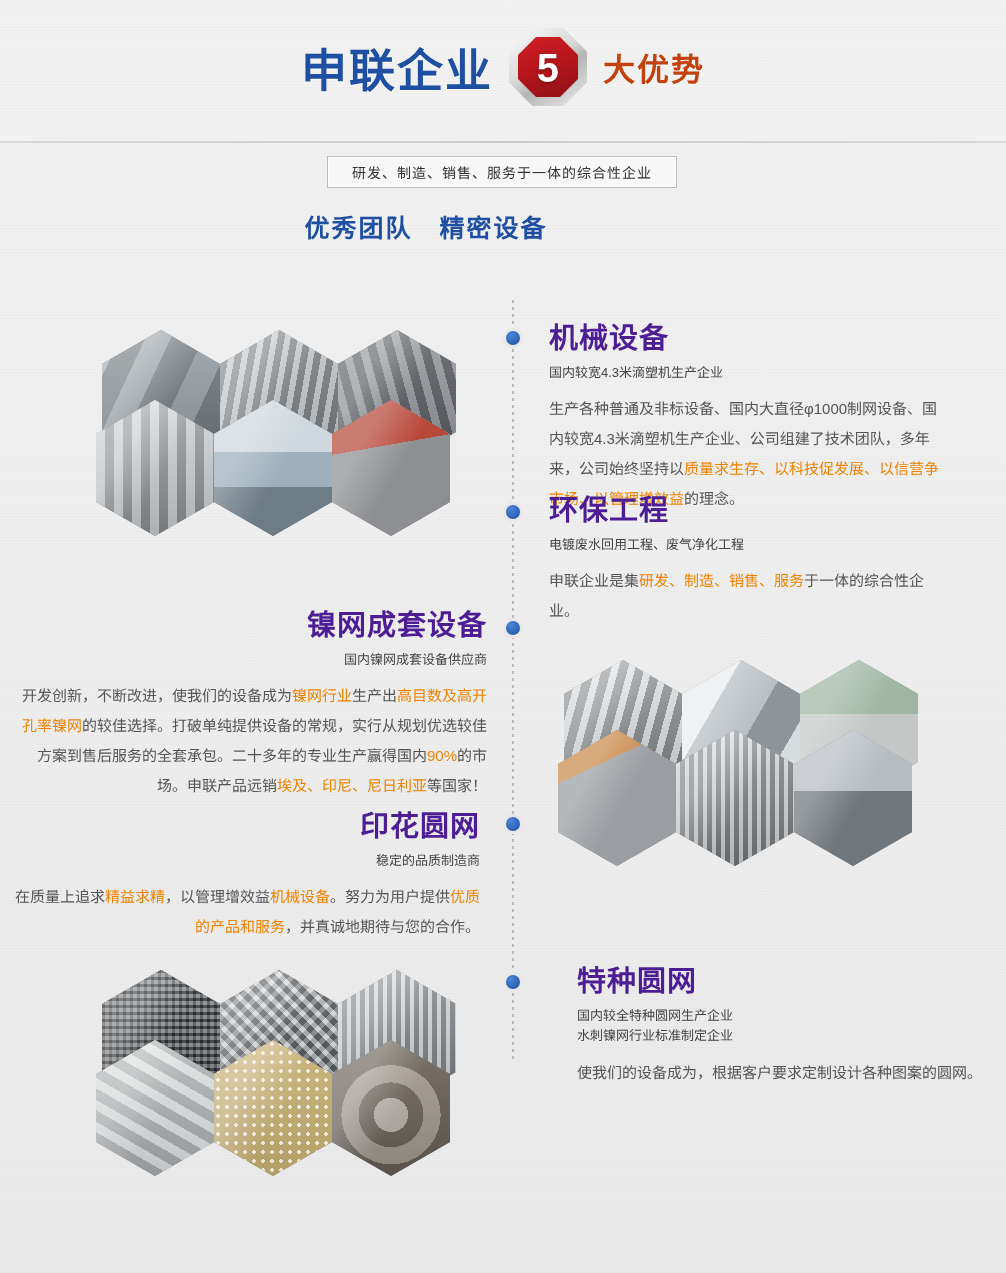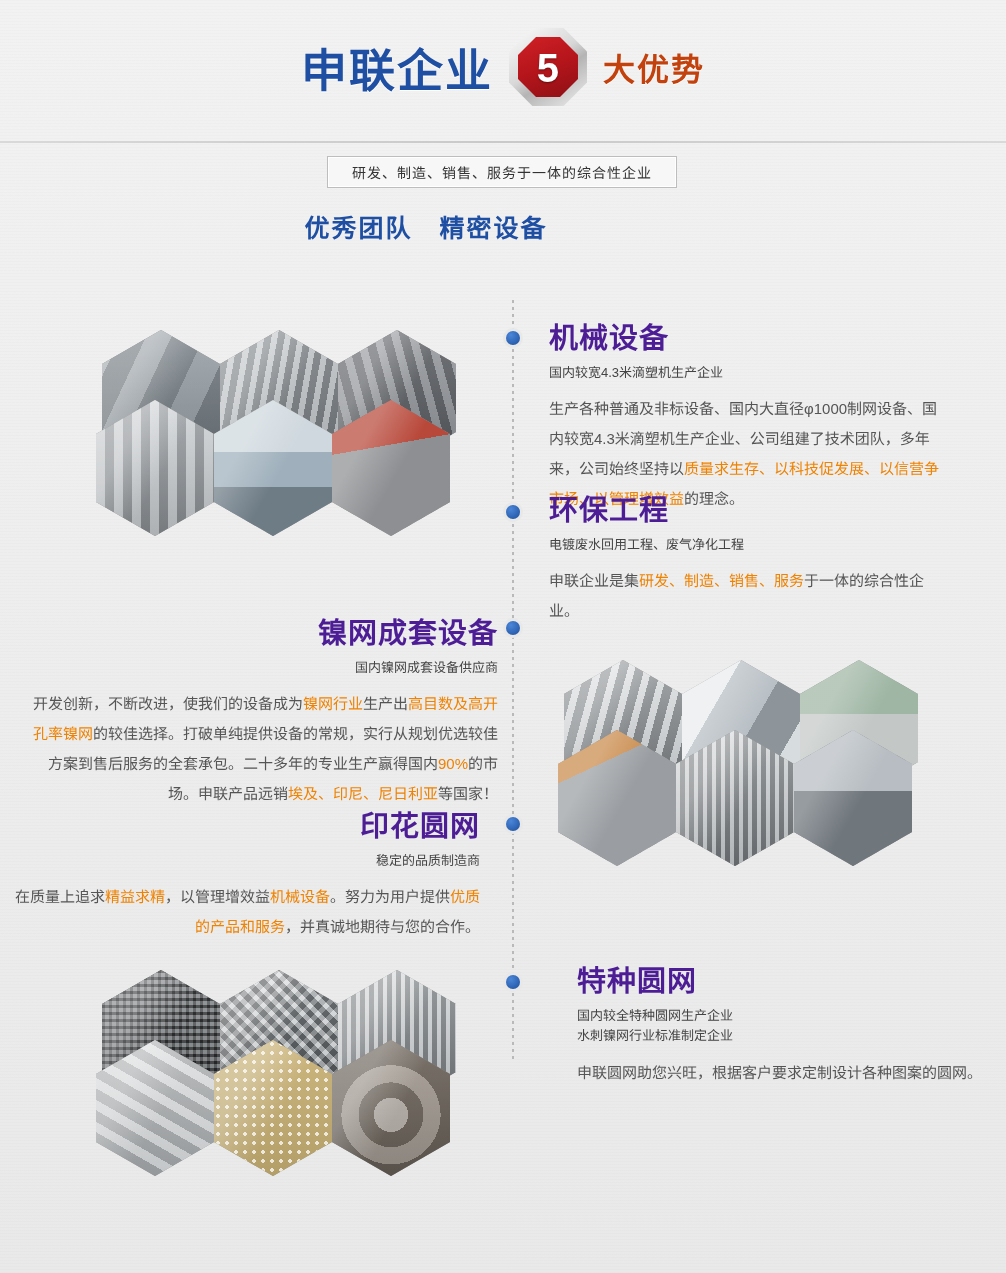--- a/index.html
+++ b/index.html
@@ -84,21 +84,21 @@
   .blk{position:absolute;}
   .blk.right{text-align:left;}
   .blk.left{text-align:right;}
   .h-title{font-size:29px;font-weight:bold;color:#4c1d95;letter-spacing:1px;line-height:1.25;}
   .h-sub{font-size:13px;color:#444;margin-top:7px;line-height:1.55;}
   .h-body{font-size:15px;color:#555;margin-top:11px;line-height:2.0;}
   .or{color:#ef8200;}
 
   .b1{left:549px;top:320px;width:400px;}
   .b2{left:549px;top:492px;width:400px;}
-  .b3{left:28px;top:607px;width:470px;margin-top:8px;}
+  .b3{left:17px;top:607px;width:470px;}
   .b4{left:10px;top:808px;width:470px;}
   .b5{left:577px;top:963px;width:430px;}
 
   
   .hexwrap{position:absolute;}
   .hex{
     position:absolute;width:118px;height:136px;
     clip-path:polygon(50% 0%,100% 25%,100% 75%,50% 100%,0% 75%,0% 25%);
     background:#8d8d8d;overflow:hidden;
   }
@@ -297,16 +297,16 @@
 
   <div class="blk left b4">
     <div class="h-title">印花圆网</div>
     <div class="h-sub">稳定的品质制造商</div>
     <div class="h-body"><span>在质量上追求</span><span class="or">精益求精</span><span>，以管理增效益</span><span class="or">机械设备</span><span>。努力为用户提供</span><span class="or">优质的产品和服务</span><span>，并真诚地期待与您的合作。</span></div>
   </div>
 
   <div class="blk right b5">
     <div class="h-title">特种圆网</div>
     <div class="h-sub">国内较全特种圆网生产企业<br>水刺镍网行业标准制定企业</div>
-    <div class="h-body"><span>申联圆网助您兴旺，根据客户要求定制设计各种图案的圆网。</span></div>
+    <div class="h-body"><span>使我们的设备成为，根据客户要求定制设计各种图案的圆网。</span></div>
   </div>
 
 </div>
 
 </body></html>

